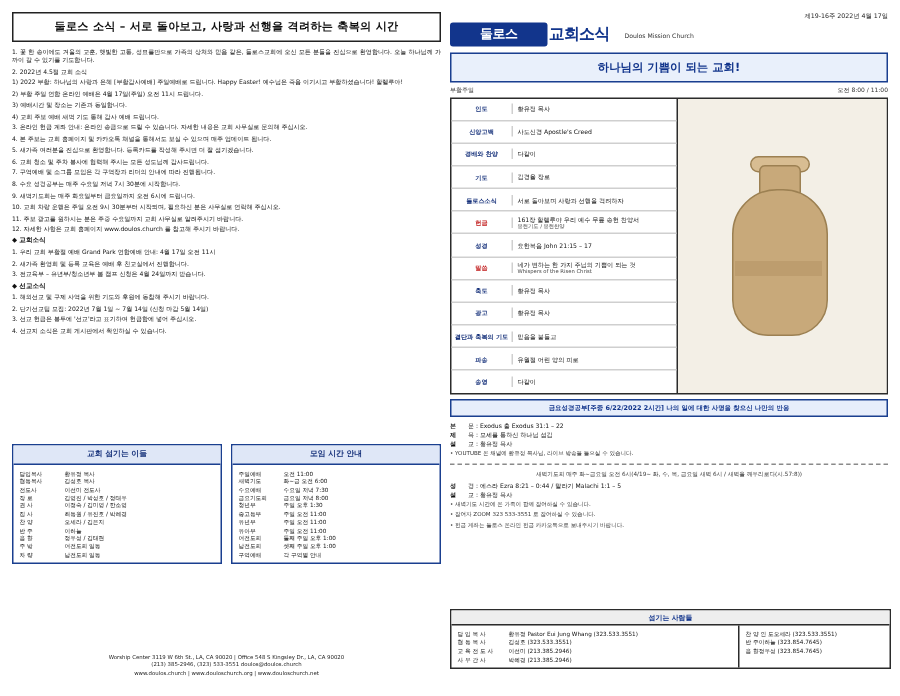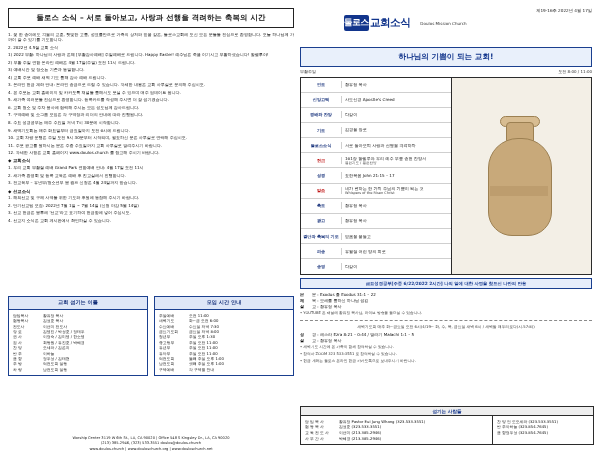--- a/index.html
+++ b/index.html
@@ -75,32 +75,32 @@
     display:flex;justify-content:flex-end;align-items:center;
     font-size:4.2px;color:#222;margin-bottom:2px;
   }
 
   .logo-row{display:flex;align-items:center;gap:4px;}
   .logo-box{
     display:flex;align-items:center;
   }
   .logo-badge{
     background:#12358c;color:#fff;font-weight:bold;font-size:8.6px;
-    padding:2px 0;border-radius:2px;letter-spacing:-.3px;margin-left:44px;
+    padding:2px 20px;border-radius:2px;letter-spacing:-.3px;
   }
   .logo-text{
     color:#12358c;font-weight:bold;font-size:10.6px;letter-spacing:-.5px;
     margin-left:1px;
   }
   .logo-sub{
     margin-left:6px;font-size:4.1px;color:#333;
   }
 
   .banner{
-    margin-top:16px;
+    margin-top:4px;
     border:1px solid #1a3f8f;
     background:#e9f0fb;
     text-align:center;
     color:#12358c;
     font-weight:bold;
     font-size:7.6px;
     padding:4px 0;
   }
   .banner-row{
     display:flex;justify-content:space-between;align-items:center;

